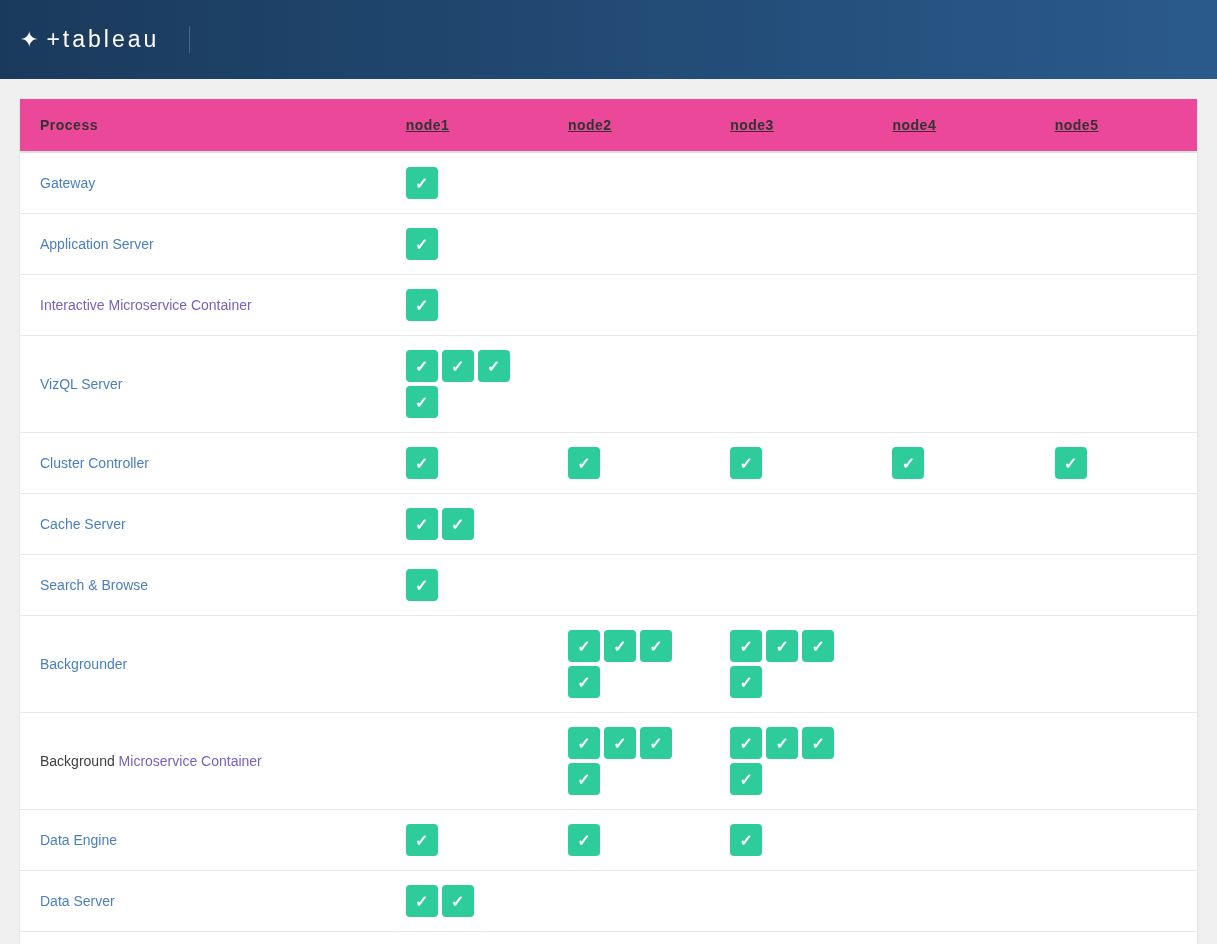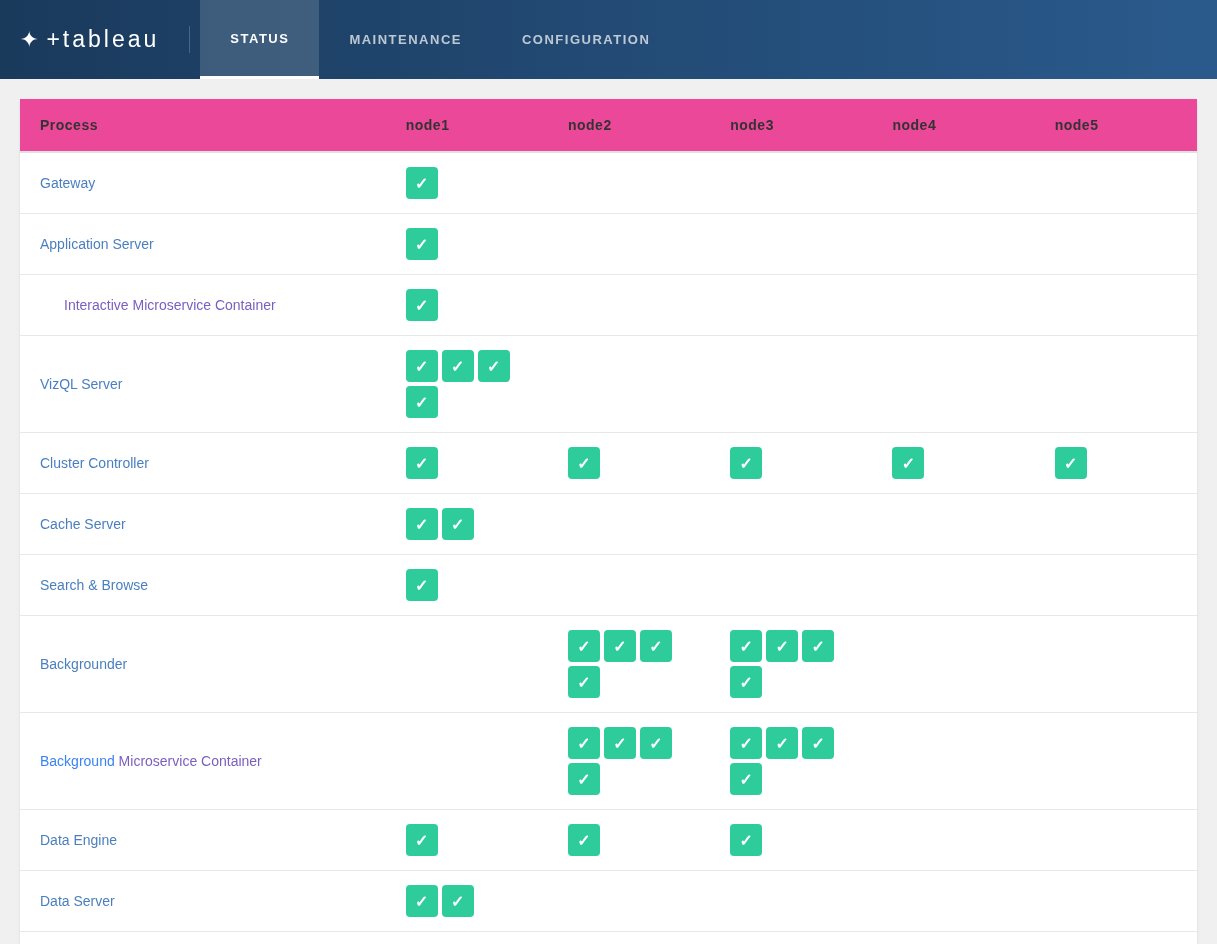--- a/index.html
+++ b/index.html
@@ -78,20 +78,21 @@
       font-weight: 700;
       color: #333;
       letter-spacing: 0.5px;
     }
     thead th:first-child {
       width: 380px;
     }
     thead th:not(:first-child) {
       width: 167px;
       text-align: left;
+      text-decoration: underline;
     }
     tbody tr {
       border-bottom: 1px solid #e8e8e8;
     }
     tbody tr:last-child {
       border-bottom: none;
     }
     tbody td {
       padding: 14px 20px;
       font-size: 14px;
@@ -119,35 +120,30 @@
       color: white;
       font-size: 16px;
       font-weight: bold;
     }
     .check-badge::after {
       content: '✓';
     }
 
     
     .highlight-blue { color: #4a7fbf; }
-    .highlight-purple { color: #7a5fbf; margin-left: 24px; }
+    .highlight-purple { color: #7a5fbf; }
   </style>
 </head>
 <body>
 
 <div class="header">
   <div class="logo-area">
     <span class="logo-icon">✦</span>
     <span class="logo-text">+tableau</span>
   </div>
-  <nav class="nav-tabs">
-    <div class="nav-tab active">STATUS</div>
-    <div class="nav-tab">MAINTENANCE</div>
-    <div class="nav-tab">CONFIGURATION</div>
-  </nav>
 </div>
 
 <div class="main-content">
   <table>
     <thead>
       <tr>
         <th>Process</th>
         <th>node1</th>
         <th>node2</th>
         <th>node3</th>
@@ -276,21 +272,21 @@
               <div class="check-badge"></div>
               <div class="check-badge"></div>
               <div class="check-badge"></div>
               <div class="check-badge"></div>
             </div>
           </td>
     <td></td>
     <td></td>
   </tr>
         <tr>
-    <td><span style="color:#3b82f6;">Background </span><span style="color:#7a5fbf;">Microservice Container</span></td>
+    <td><span style="color:#404040;">Background </span><span style="color:#7a5fbf;">Microservice Container</span></td>
     <td></td>
     <td>
             <div class="check-badges">
               <div class="check-badge"></div>
               <div class="check-badge"></div>
               <div class="check-badge"></div>
               <div class="check-badge"></div>
             </div>
           </td>
     <td>

